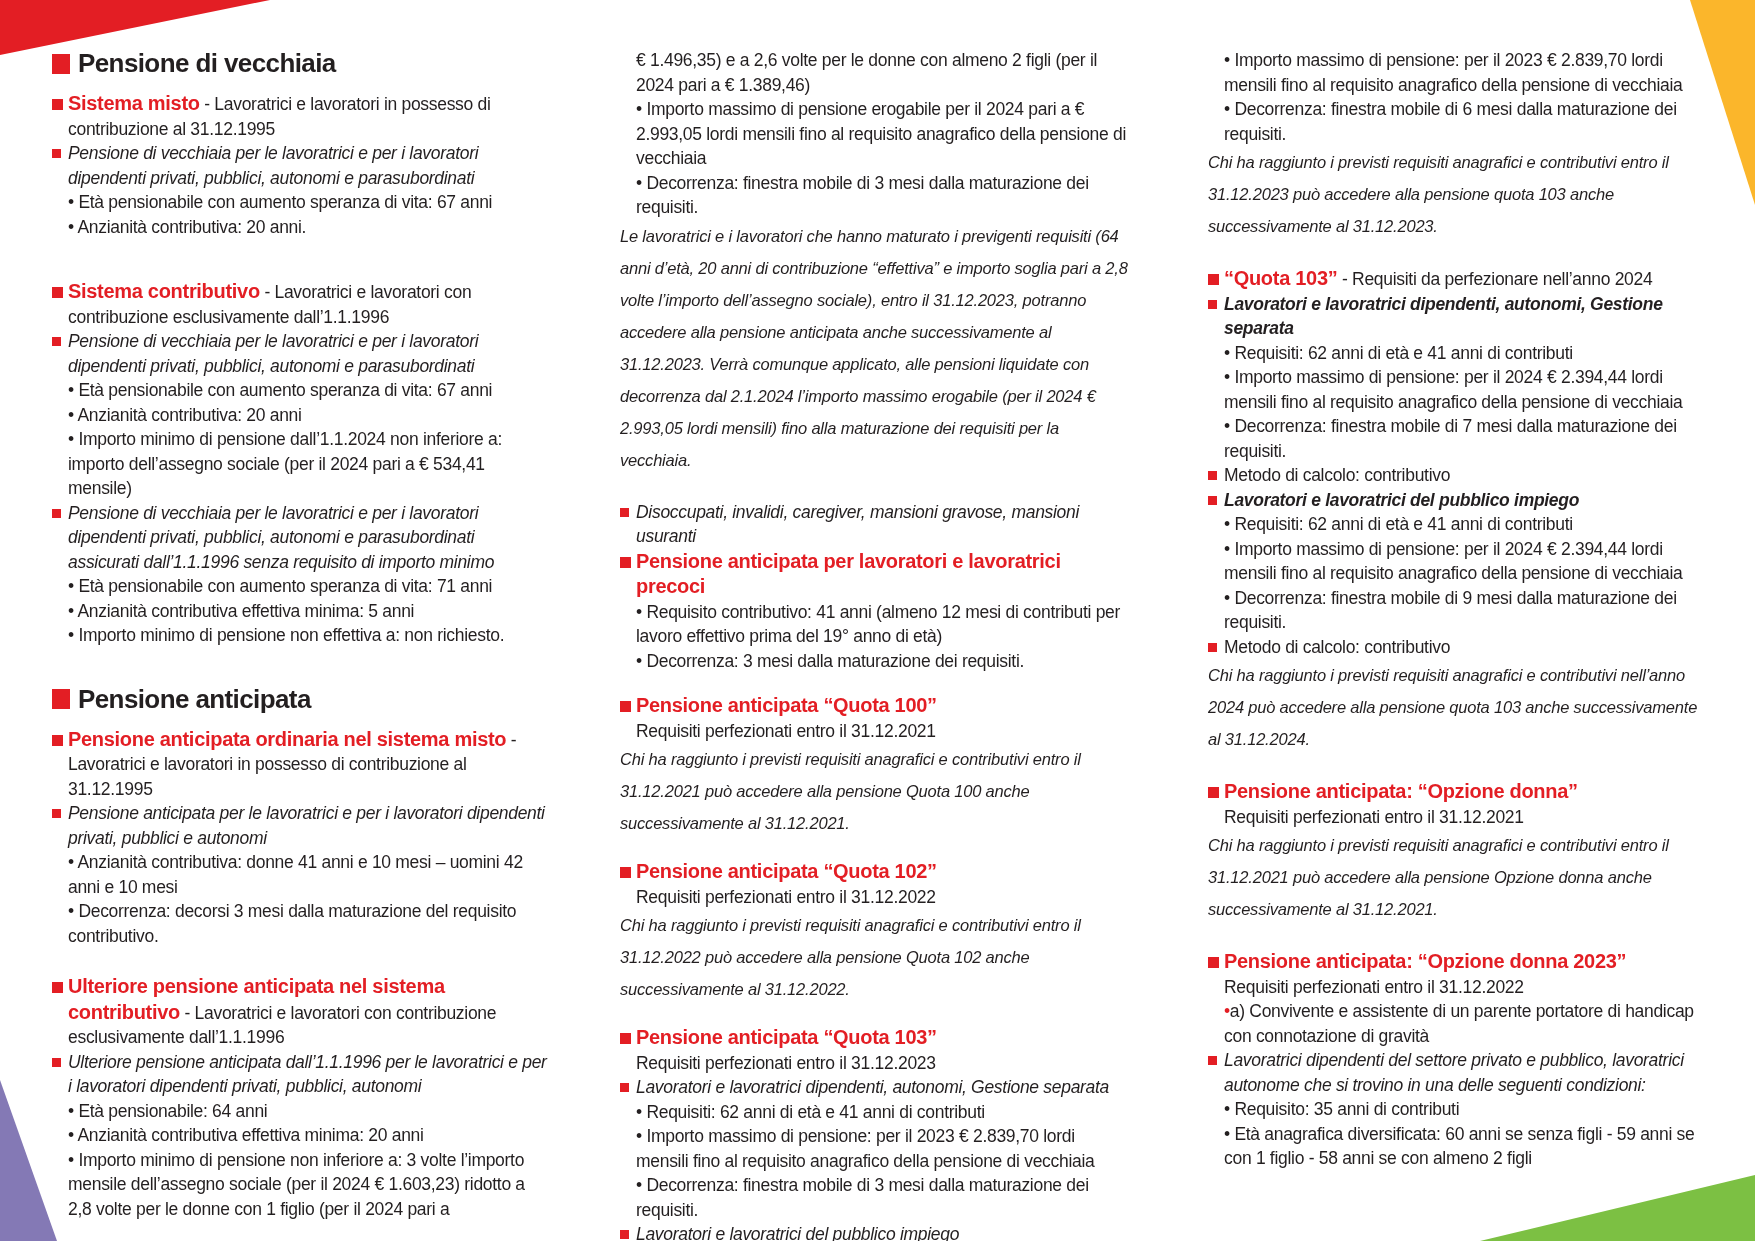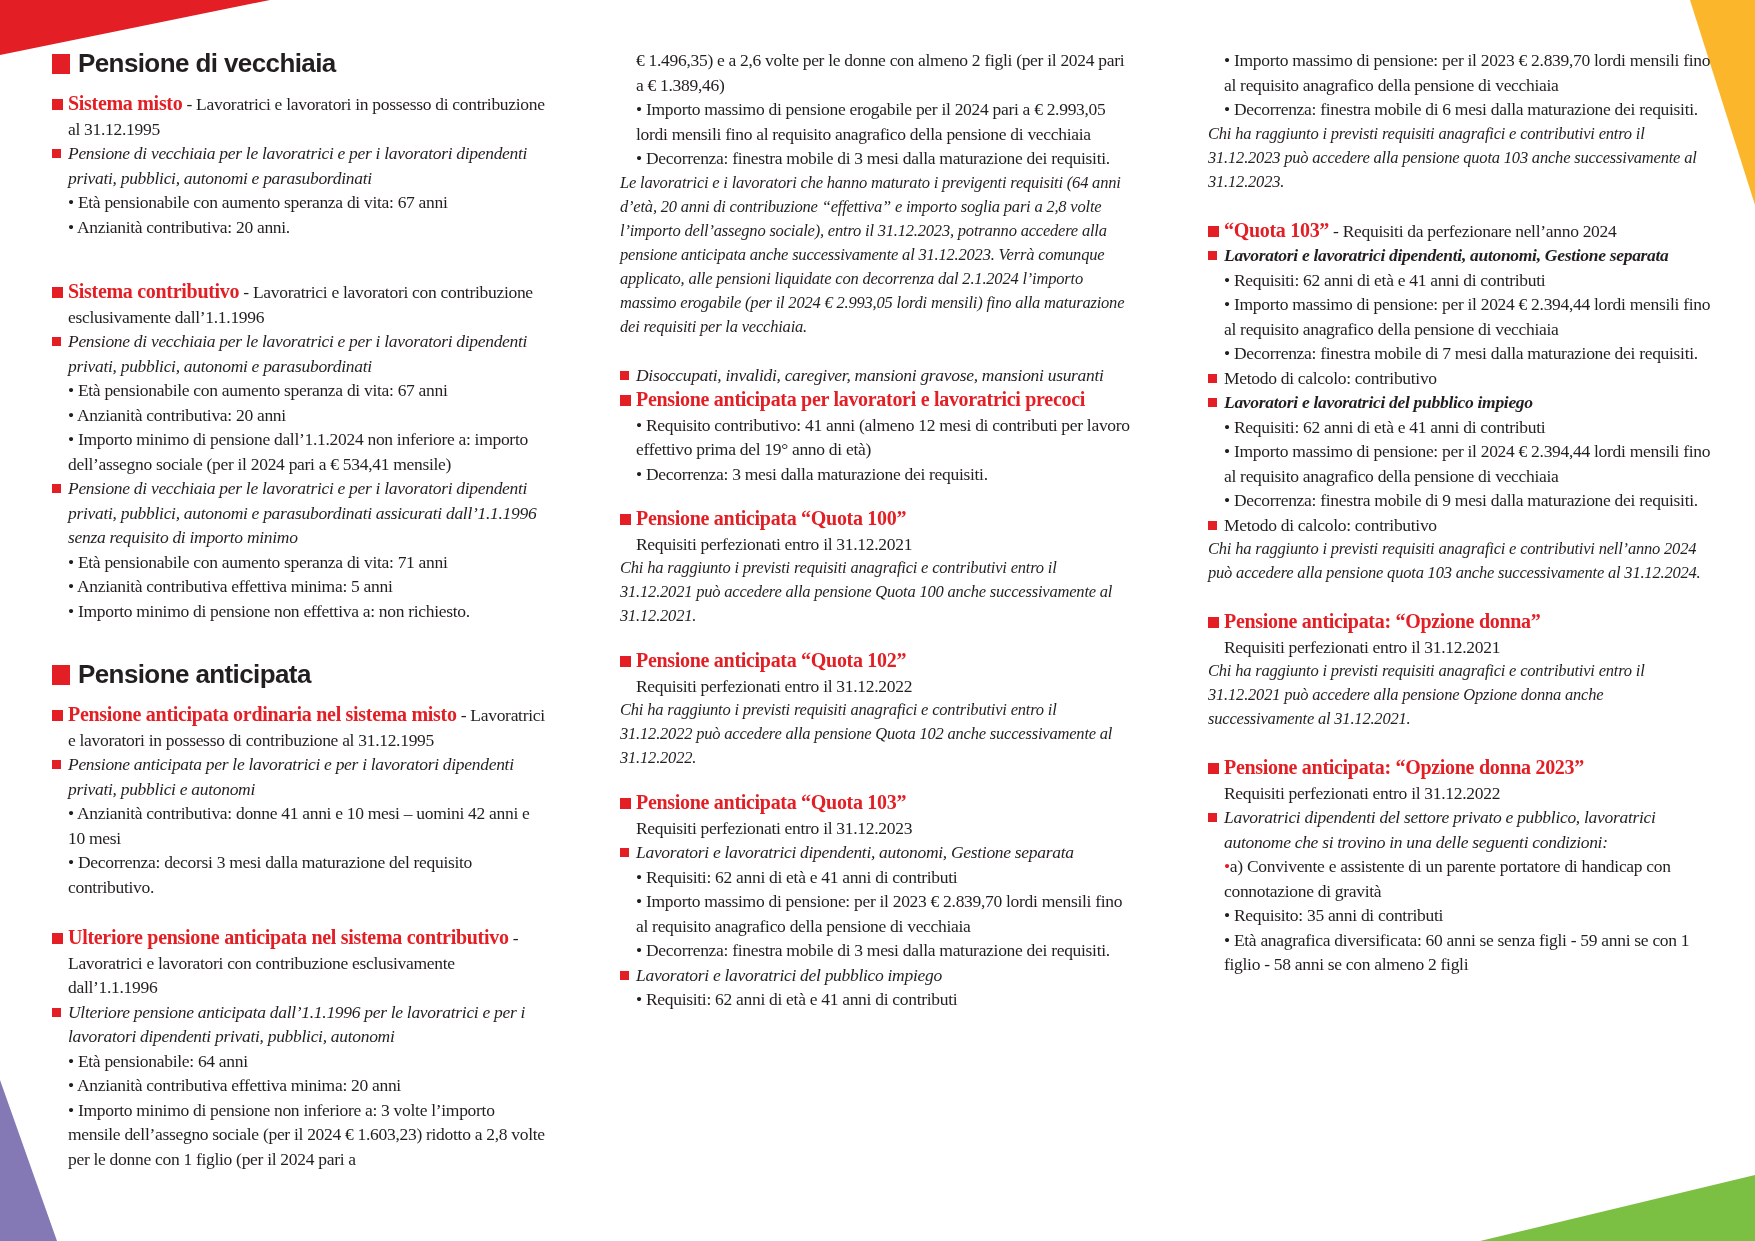--- a/index.html
+++ b/index.html
@@ -5,33 +5,33 @@
   html, body { margin:0; padding:0; }
   body { width:1755px; height:1241px; position:relative; overflow:hidden; background:#ffffff;
          font-family:"Liberation Sans", sans-serif; color:#231f20; }
   .deco { position:absolute; }
   .col { position:absolute; top:0; }
   #col1 { left:52px; width:496px; top:48px; }
   #col2 { left:620px; width:510px; top:48px; }
   #col3 { left:1208px; width:504px; top:48px; }
   .h1 { font-size:26px; font-weight:bold; letter-spacing:-0.6px; margin:0 0 12px 0; display:flex; align-items:center;text-align:center; }
   .h1 .sq { display:inline-block; width:18px; height:20px; background:#e31e24; margin-right:8px; }
-  .block { margin-bottom:20px;font-family:Liberation Serif, serif; }
+  .block { margin-bottom:20px; }
   .line { font-size:17.5px; line-height:24.5px; position:relative; letter-spacing:-0.3px; }
   .head { padding-left:16px; }
   .head .sq, .sub .sq { position:absolute; left:0; background:#e31e24; display:inline-block; }
   .head .sq { width:11px; height:11px; top:8px; }
   .sub { padding-left:16px; }
   .sub .sq { width:9px; height:9px; top:8px; }
   .ttl { color:#e31e24; font-weight:bold; font-size:20px; letter-spacing:-0.3px; }
   .ital { font-style:italic; }
   .boldital { font-style:italic; font-weight:bold; }
   .bul { padding-left:16px; }
   .indent { padding-left:16px; }
-  .note { font-style:italic; font-size:16.5px; line-height:24px; letter-spacing:-0.2px; }
+  .note { font-style:italic; font-size:16.5px; line-height:32px; letter-spacing:-0.2px; }
   .reddot { color:#e31e24; }
 </style>
 </head>
 <body>
 
 <svg class="deco" style="left:0;top:0" width="300" height="60">
     <polygon points="0,0 270,0 0,55" fill="#e31e24"></polygon>
   </svg>
 <svg class="deco" style="left:1690;top:0;left:1690px" width="65" height="210">
     <polygon points="0,0 65,0 65,205" fill="#fbb62b"></polygon>
@@ -152,18 +152,18 @@
 
   <div class="block" style="margin-top:24px">
     <div class="line head"><span class="sq"></span><span class="ttl">Pensione anticipata: “Opzione donna”</span></div>
     <div class="line indent">Requisiti perfezionati entro  il 31.12.2021</div>
     <div class="line note">Chi ha raggiunto i previsti requisiti anagrafici e contributivi entro il 31.12.2021 può accedere alla pensione Opzione donna anche successivamente al 31.12.2021.</div>
   </div>
 
   <div class="block" style="margin-top:24px">
     <div class="line head"><span class="sq"></span><span class="ttl">Pensione anticipata: “Opzione donna 2023”</span></div>
     <div class="line indent">Requisiti perfezionati entro il 31.12.2022</div>
+    <div class="line bul"><span class="reddot">•</span><span>a) Convivente e assistente di un parente portatore di handicap con connotazione di gravità</span></div>
     <div class="line sub ital"><span class="sq"></span><span>Lavoratrici dipendenti del settore privato e pubblico, lavoratrici autonome che si trovino in una delle seguenti condizioni:</span></div>
-    <div class="line bul"><span class="reddot">•</span><span>a) Convivente e assistente di un parente portatore di handicap con connotazione di gravità</span></div>
     <div class="line bul">• <span>Requisito: 35 anni di contributi</span></div>
     <div class="line bul">• <span>Età anagrafica diversificata: 60 anni se senza figli - 59 anni se con 1 figlio - 58 anni se con almeno 2 figli</span></div>
   </div>
 </div>
 
 </body></html>

